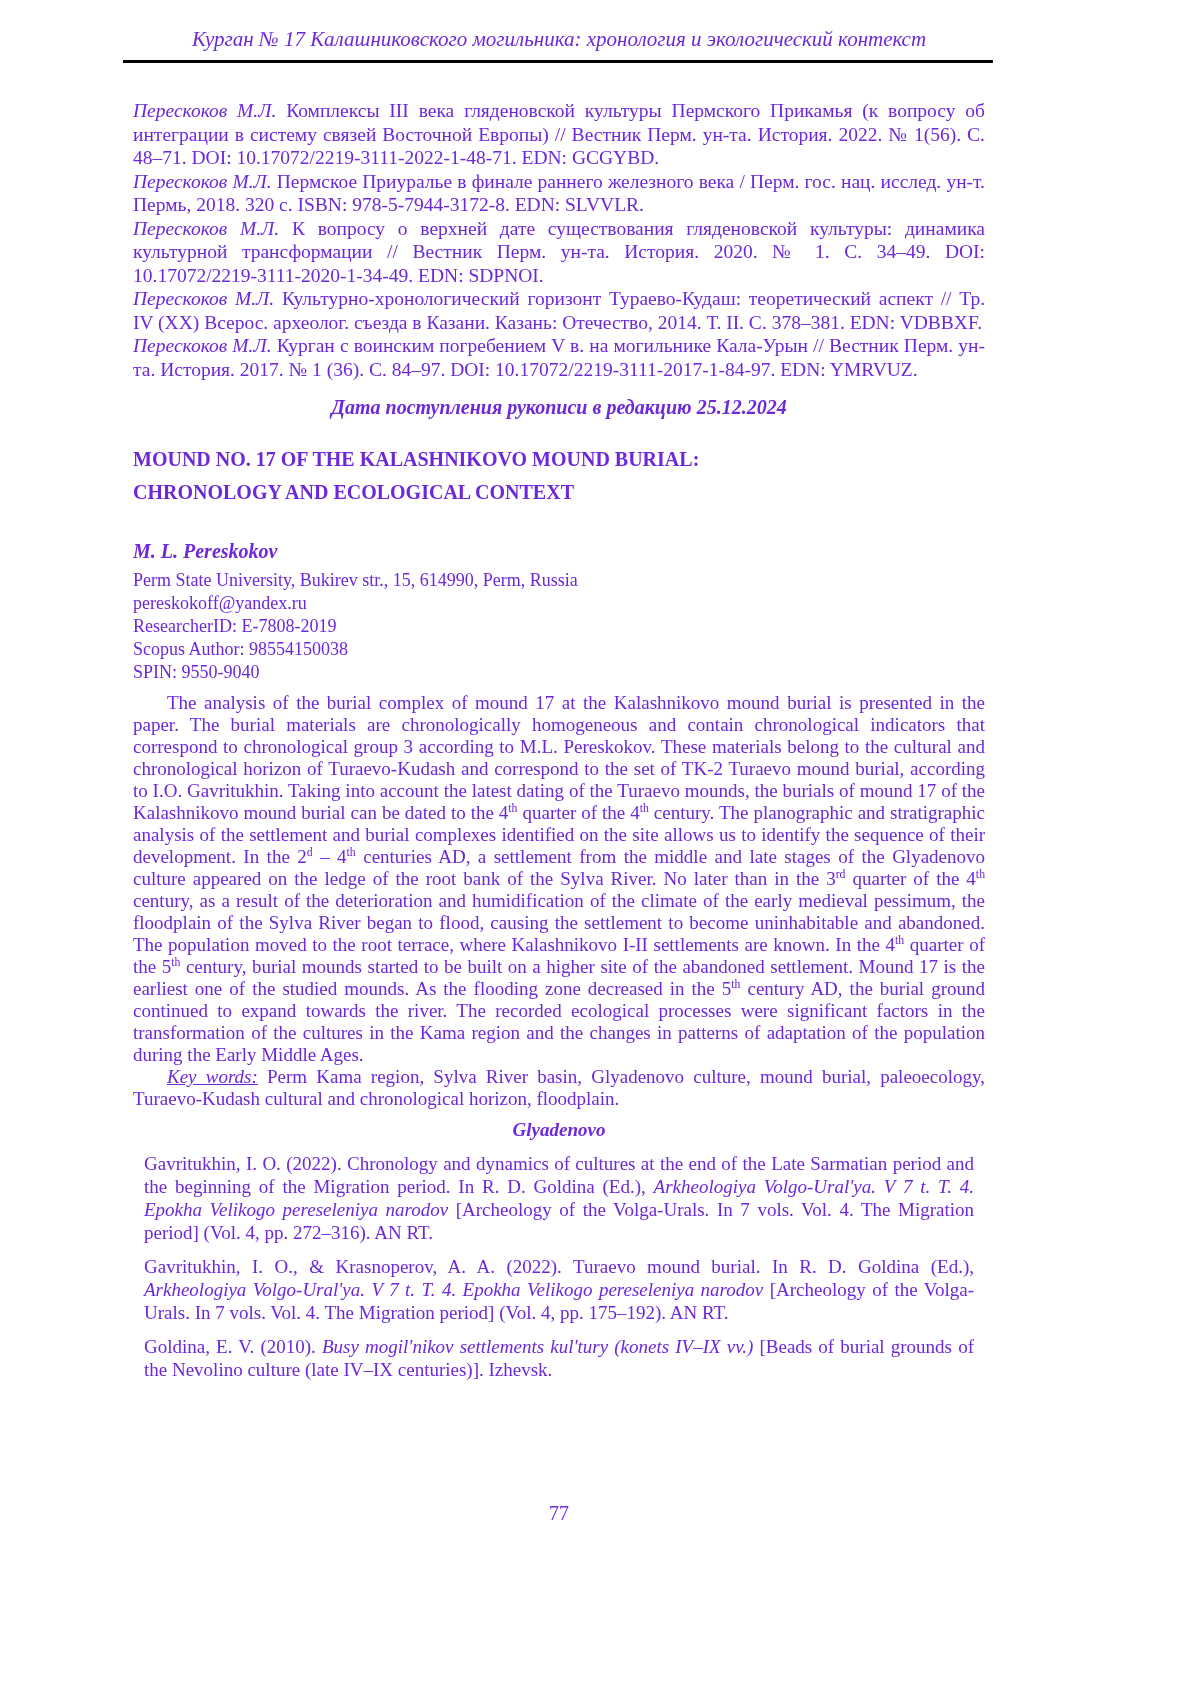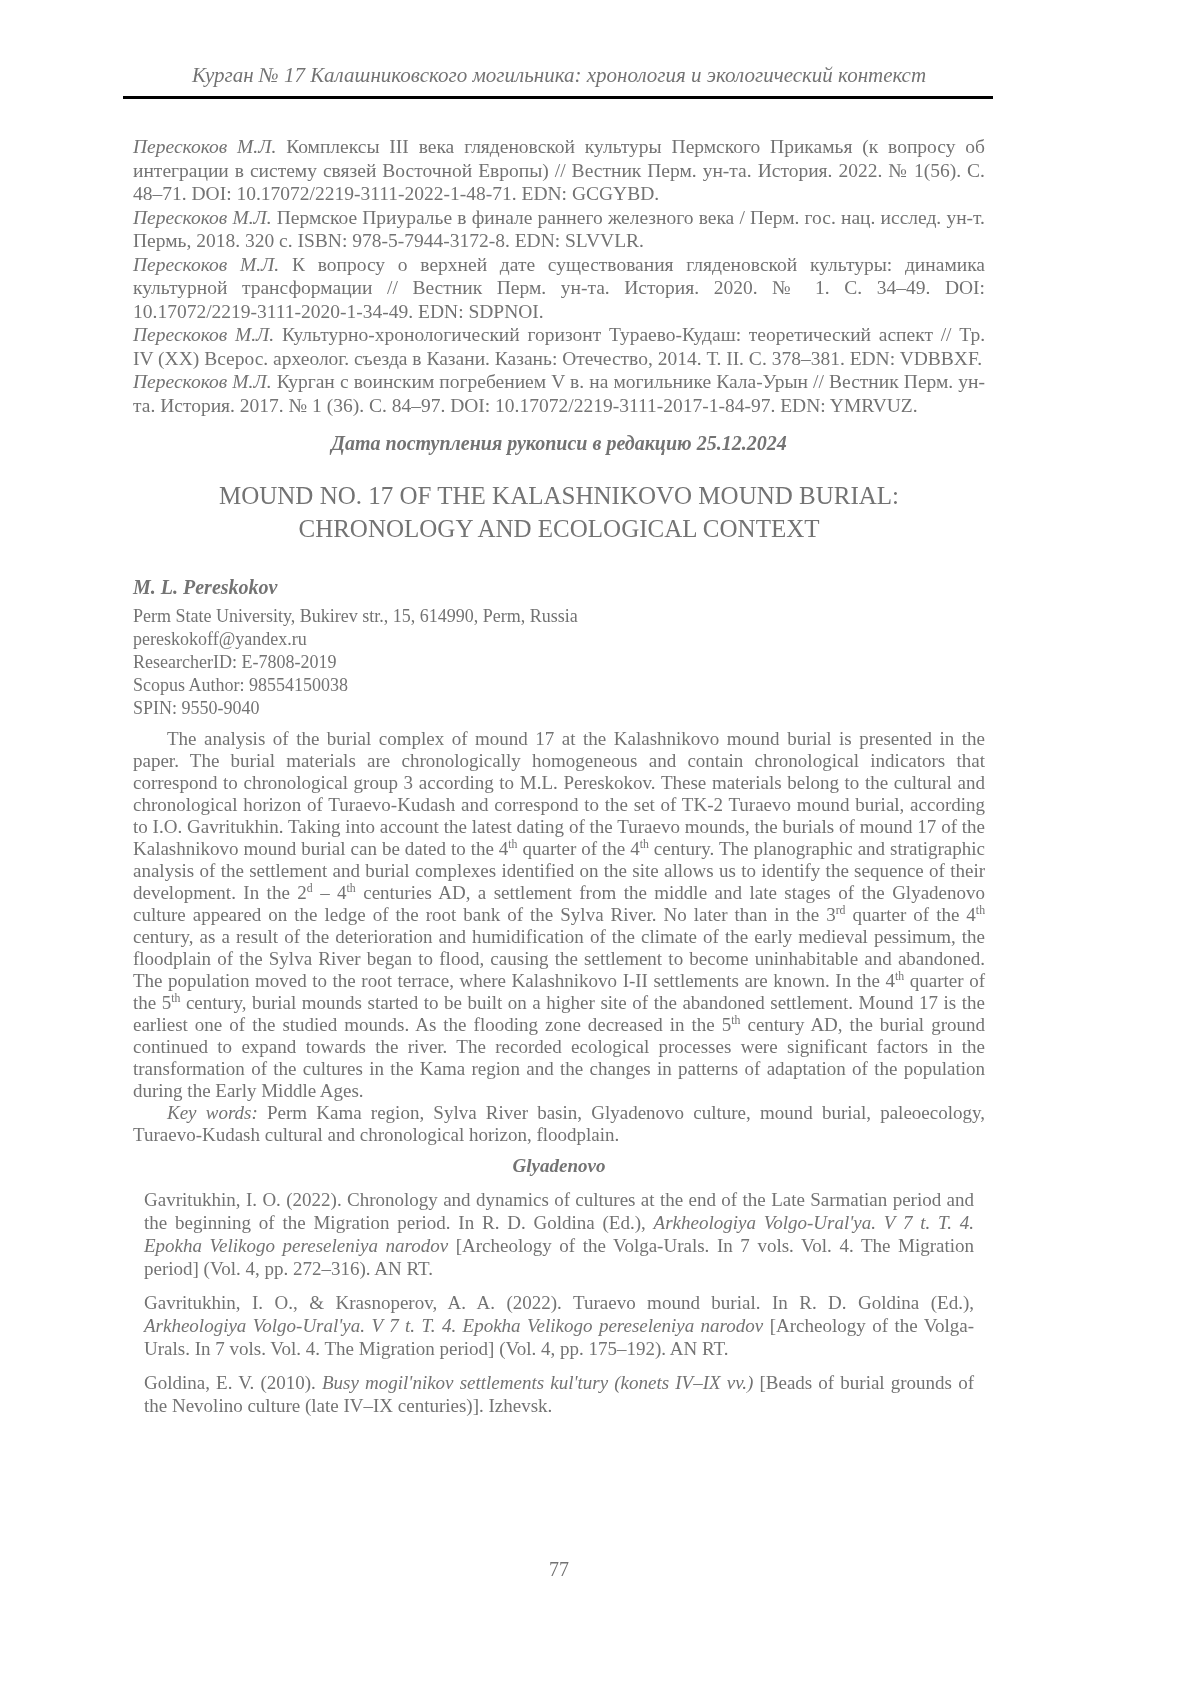--- a/index.html
+++ b/index.html
@@ -2,24 +2,24 @@
 <html><head>
 <meta charset="utf-8">
 <style>
   html, body { margin: 0; padding: 0; background: #e9e9e9; }
   .page {
     width: 1200px;
     height: 1697px;
     margin: 0 auto;
     background: #ffffff;
     box-sizing: border-box;
-    padding: 62px 215px 0 133px;
+    padding: 26px 215px 0 133px;
     position: relative;
     font-family: "Liberation Serif", "DejaVu Serif", serif;
-    color: #737373;
+    color: #6d28d9;
   }
   .running-head {
     font-style: italic;
     font-size: 21px;
     text-align: center;
     line-height: 26px;
     padding: 0 10px;
   }
   .head-rule {
     border: 0;
@@ -36,23 +36,22 @@
   .submission {
     margin: 14px 0 0 0;
     font-style: italic;
     font-size: 20px;
     text-align: center;
     line-height: 24px;
     font-weight: bold;
   }
   .title {
     margin: 24px 0 0 0;
-    font-size: 25px;
-    font-weight: normal;
-    text-align: center;
+    font-size: 20px;
+    font-weight: bold;
     line-height: 33px;
   }
   .title .tl { display: block; }
   .author {
     margin: 30px 0 6px 0;
     font-size: 20px;
     font-weight: bold;
     font-style: italic;
     line-height: 24px;
   }
@@ -83,21 +82,21 @@
     margin: 11px;
     font-size: 19px;
     line-height: 23px;
     text-align: justify;
   }
   sup { font-size: 0.62em; line-height: 0; }
   .pagenum {
     position: absolute;
     left: 133px;
     width: 852px;
-    top: 1558px;
+    top: 1502px;
     text-align: center;
     font-size: 20px;
   }
 </style>
 </head>
 <body>
 
 <div class="page">
 
   <div class="running-head">Курган № 17 Калашниковского могильника: хронология и экологический контекст</div>
@@ -123,21 +122,21 @@
   <div class="affil">
     <div>Perm State University, Bukirev str., 15, 614990, Perm, Russia</div>
     <div>pereskokoff@yandex.ru</div>
     <div>ResearcherID: E-7808-2019</div>
     <div>Scopus Author: 98554150038</div>
     <div>SPIN: 9550-9040</div>
   </div>
 
   <p class="abstract"><span>The analysis of the burial complex of mound 17 at the Kalashnikovo mound burial is presented in the paper. The burial materials are chronologically homogeneous and contain chronological indicators that correspond to chronological group 3 according to M.L. Pereskokov. These materials belong to the cultural and chronological horizon of Turaevo-Kudash and correspond to the set of TK-2 Turaevo mound burial, according to I.O. Gavritukhin. Taking into account the latest dating of the Turaevo mounds, the burials of mound 17 of the Kalashnikovo mound burial can be dated to the 4</span><sup>th</sup><span> quarter of the 4</span><sup>th</sup><span> century. The planographic and stratigraphic analysis of the settlement and burial complexes identified on the site allows us to identify the sequence of their development. In the 2</span><sup>d</sup><span> – 4</span><sup>th</sup><span> centuries AD, a settlement from the middle and late stages of the Glyadenovo culture appeared on the ledge of the root bank of the Sylva River. No later than in the 3</span><sup>rd</sup><span> quarter of the 4</span><sup>th</sup><span> century, as a result of the deterioration and humidification of the climate of the early medieval pessimum, the floodplain of the Sylva River began to flood, causing the settlement to become uninhabitable and abandoned. The population moved to the root terrace, where Kalashnikovo I-II settlements are known. In the 4</span><sup>th</sup><span> quarter of the 5</span><sup>th</sup><span> century, burial mounds started to be built on a higher site of the abandoned settlement. Mound 17 is the earliest one of the studied mounds. As the flooding zone decreased in the 5</span><sup>th</sup><span> century AD, the burial ground continued to expand towards the river. The recorded ecological processes were significant factors in the transformation of the cultures in the Kama region and the changes in patterns of adaptation of the population during the Early Middle Ages.</span></p>
 
-  <p class="keywords"><span style="font-style: italic;">Key words:</span><span> Perm Kama region, Sylva River basin, Glyadenovo culture, mound burial, paleoecology, Turaevo-Kudash cultural and chronological horizon, floodplain.</span></p>
+  <p class="keywords"><span style="font-style: italic; text-decoration: underline;">Key words:</span><span> Perm Kama region, Sylva River basin, Glyadenovo culture, mound burial, paleoecology, Turaevo-Kudash cultural and chronological horizon, floodplain.</span></p>
 
   <p class="ref-heading">Glyadenovo</p>
 
   <div>
     <p class="ref-en"><span>Gavritukhin, I. O. (2022). Chronology and dynamics of cultures at the end of the Late Sarmatian period and the beginning of the Migration period. In R. D. Goldina (Ed.), </span><span style="font-style: italic;">Arkheologiya Volgo-Ural'ya. V 7 t. T. 4. Epokha Velikogo pereseleniya narodov</span><span> [Archeology of the Volga-Urals. In 7 vols. Vol. 4. The Migration period] (Vol. 4, pp. 272–316). AN RT.</span></p>
     <p class="ref-en"><span>Gavritukhin, I. O., &amp; Krasnoperov, A. A. (2022). Turaevo mound burial. In R. D. Goldina (Ed.), </span><span style="font-style: italic;">Arkheologiya Volgo-Ural'ya. V 7 t. T. 4. Epokha Velikogo pereseleniya narodov</span><span> [Archeology of the Volga-Urals. In 7 vols. Vol. 4. The Migration period] (Vol. 4, pp. 175–192). AN RT.</span></p>
     <p class="ref-en"><span>Goldina, E. V. (2010). </span><span style="font-style: italic;">Busy mogil'nikov settlements kul'tury (konets IV–IX vv.)</span><span> [Beads of burial grounds of the Nevolino culture (late IV–IX centuries)]. Izhevsk.</span></p>
   </div>
 
   <div class="pagenum">77</div>

